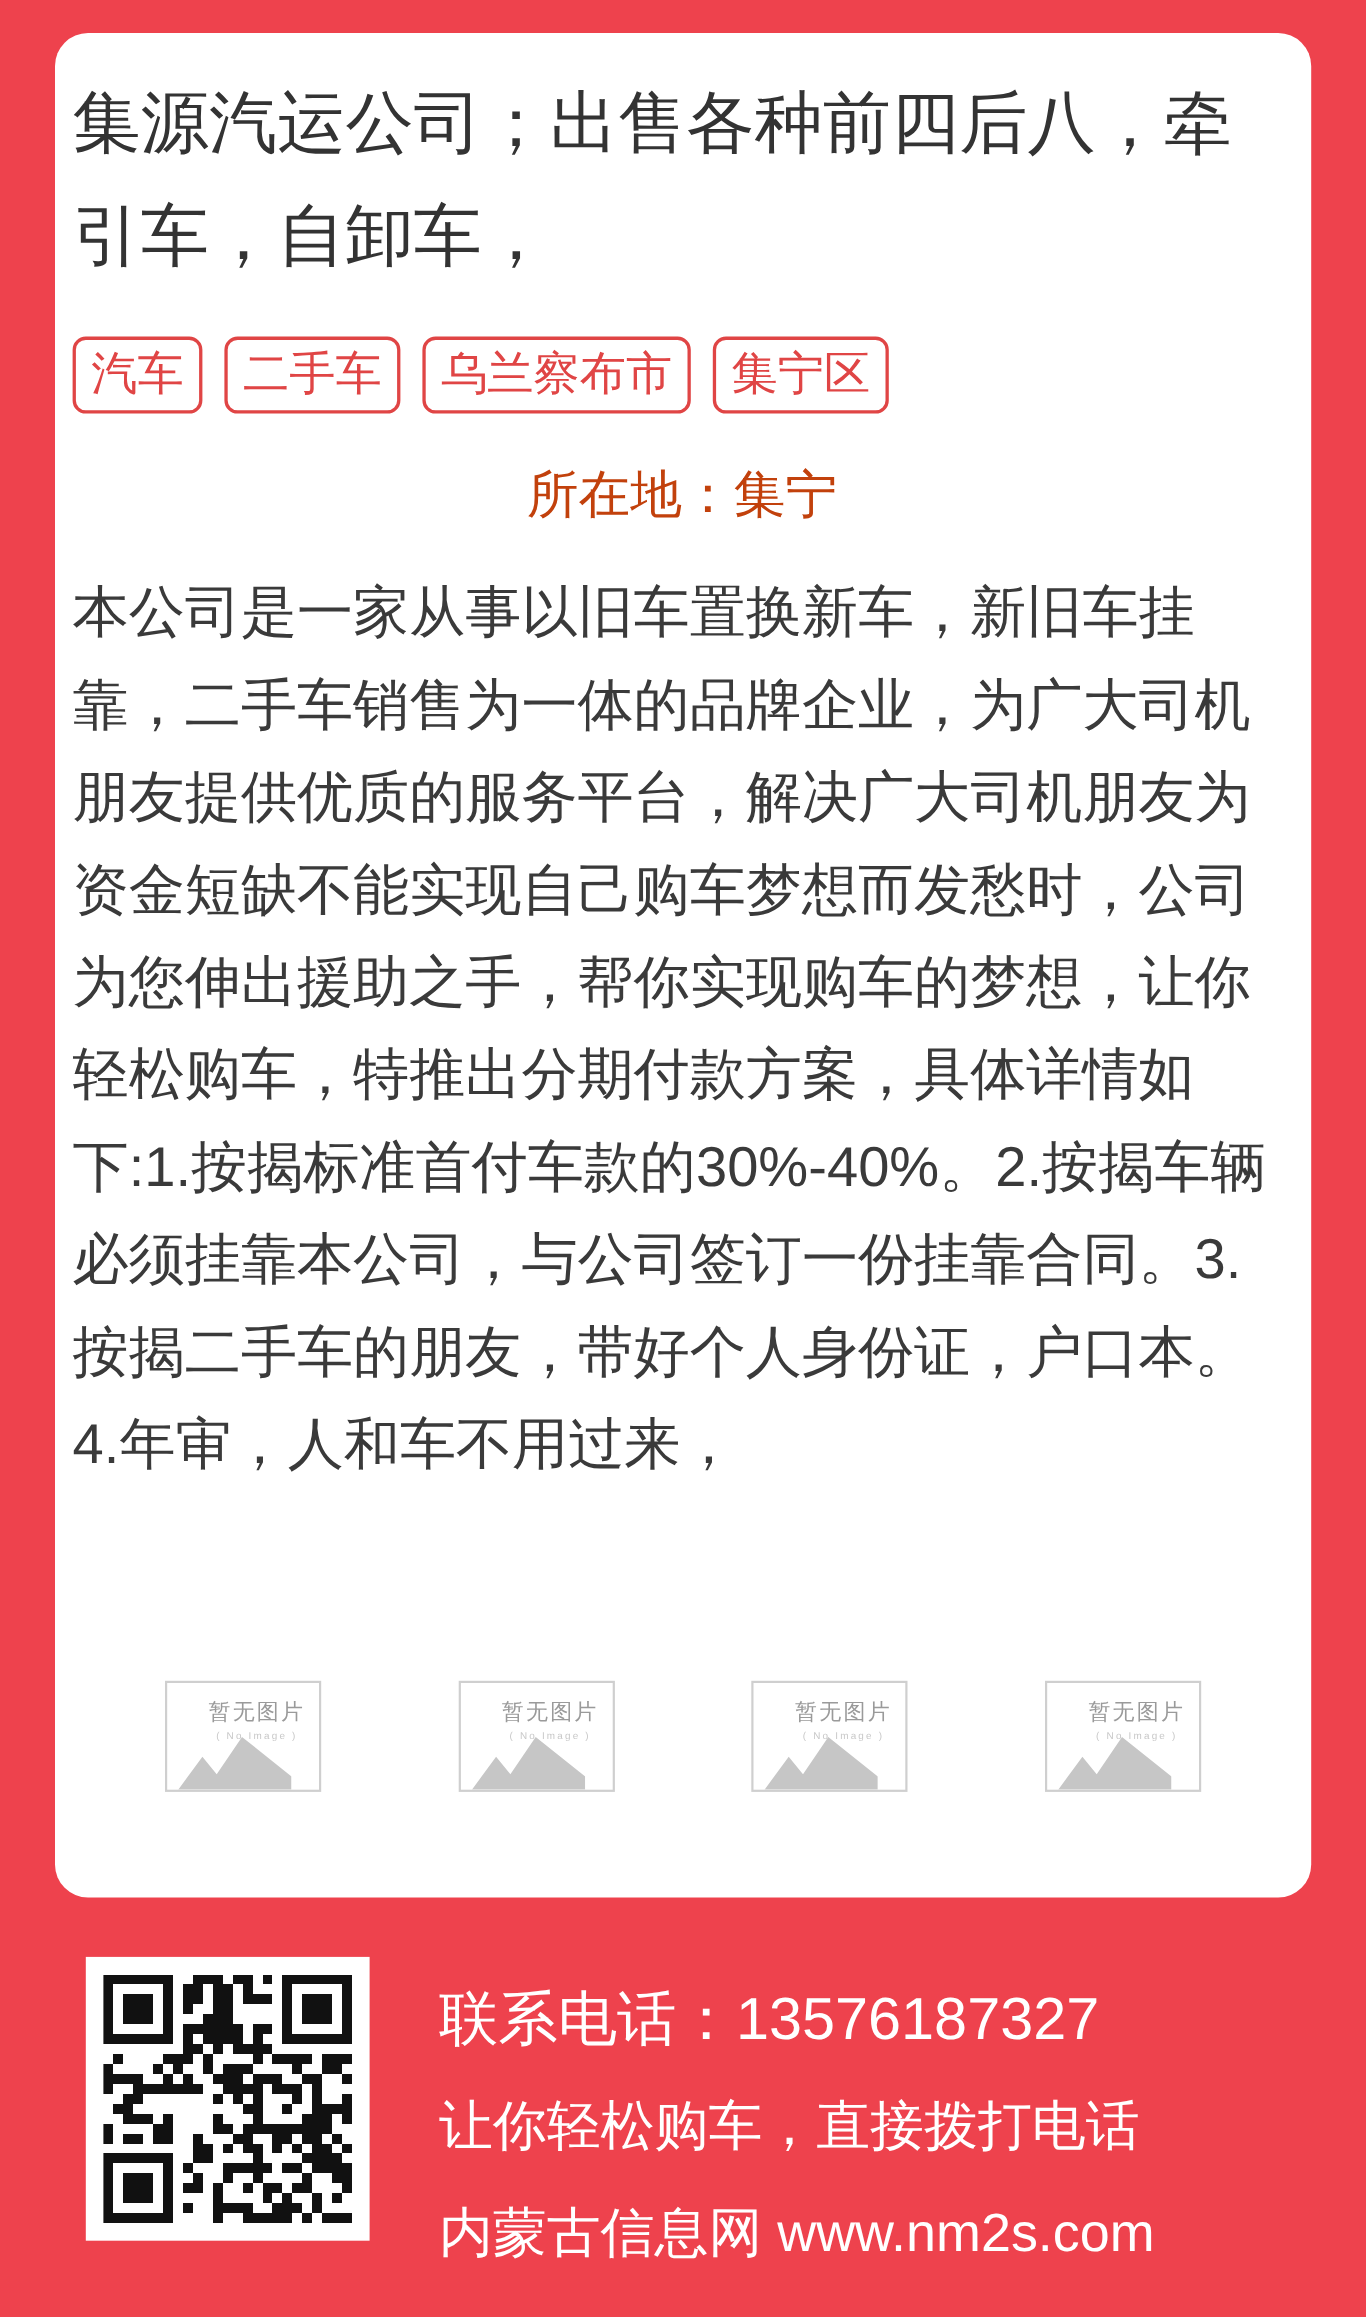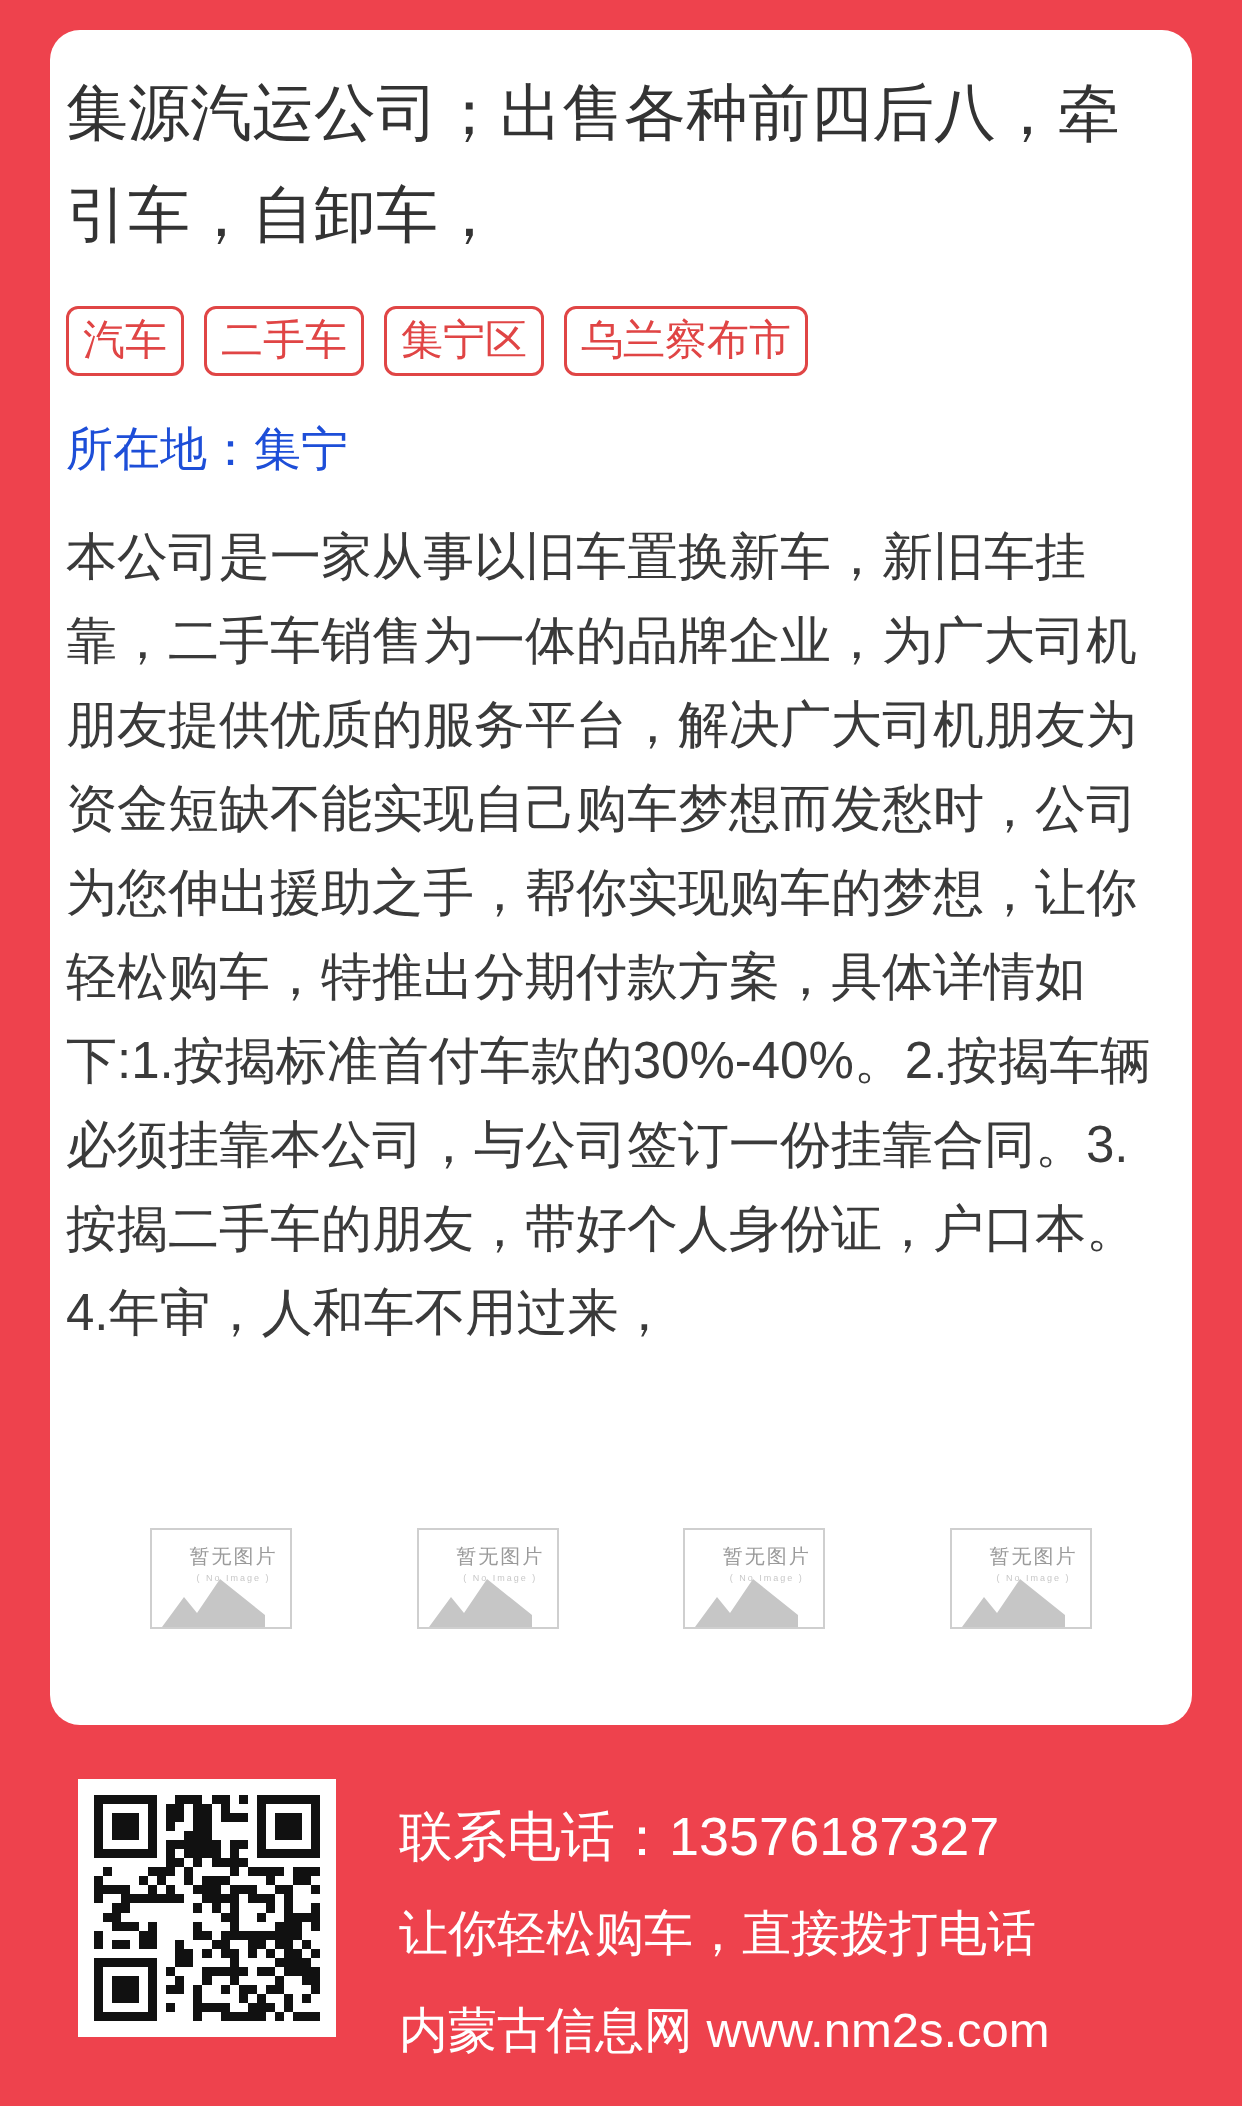--- a/index.html
+++ b/index.html
@@ -32,21 +32,21 @@
   .site-subtitle{font-size:27px;font-weight:bold;color:#5E8FC0;letter-spacing:8px;}
   
   .title{
     margin:32px 18px 0 16px;font-size:62px;line-height:102px;color:#333;
   }
   .tags{display:flex;gap:20px;margin:40px 18px 0 16px;}
   .tag{
     border:3px solid #E04545;color:#E04545;border-radius:12px;
     font-size:42px;line-height:1;padding:10px 14px 12px;white-space:nowrap;
   }
-  .location{margin:42px 18px 0 16px;font-size:47px;color:#1d4ed8;}
+  .location{margin:42px 18px 0 16px;font-size:47px;color:#c2410c;text-align:center;}
   .description{
     margin:34px 18px 0 16px;font-size:51px;line-height:84px;color:#3a3a3a;
     letter-spacing:0px;
   }
   
   .thumbs{
     position:absolute;left:0;right:0;top:1498px;
     display:flex;justify-content:space-between;padding:0 100px;
   }
   .thumb{
@@ -70,22 +70,22 @@
 <body>
 
 <div class="card">
 
 
   <div class="title">集源汽运公司；出售各种前四后八，牵引车，自卸车，</div>
 
   <div class="tags">
     <span class="tag">汽车</span>
     <span class="tag">二手车</span>
+    <span class="tag">乌兰察布市</span>
     <span class="tag">集宁区</span>
-    <span class="tag">乌兰察布市</span>
   </div>
 
   <div class="location"><span>所在地：</span><span>集宁</span></div>
 
   <div class="description">本公司是一家从事以旧车置换新车，新旧车挂靠，二手车销售为一体的品牌企业，为广大司机朋友提供优质的服务平台，解决广大司机朋友为资金短缺不能实现自己购车梦想而发愁时，公司为您伸出援助之手，帮你实现购车的梦想，让你轻松购车，特推出分期付款方案，具体详情如下:1.按揭标准首付车款的30%-40%。2.按揭车辆必须挂靠本公司，与公司签订一份挂靠合同。3.按揭二手车的朋友，带好个人身份证，户口本。4.年审，人和车不用过来，</div>
 
   <div class="thumbs">
     <div class="thumb">
       <div class="thumb-label">暂无图片</div>
       <div class="thumb-sub">( No Image )</div>

